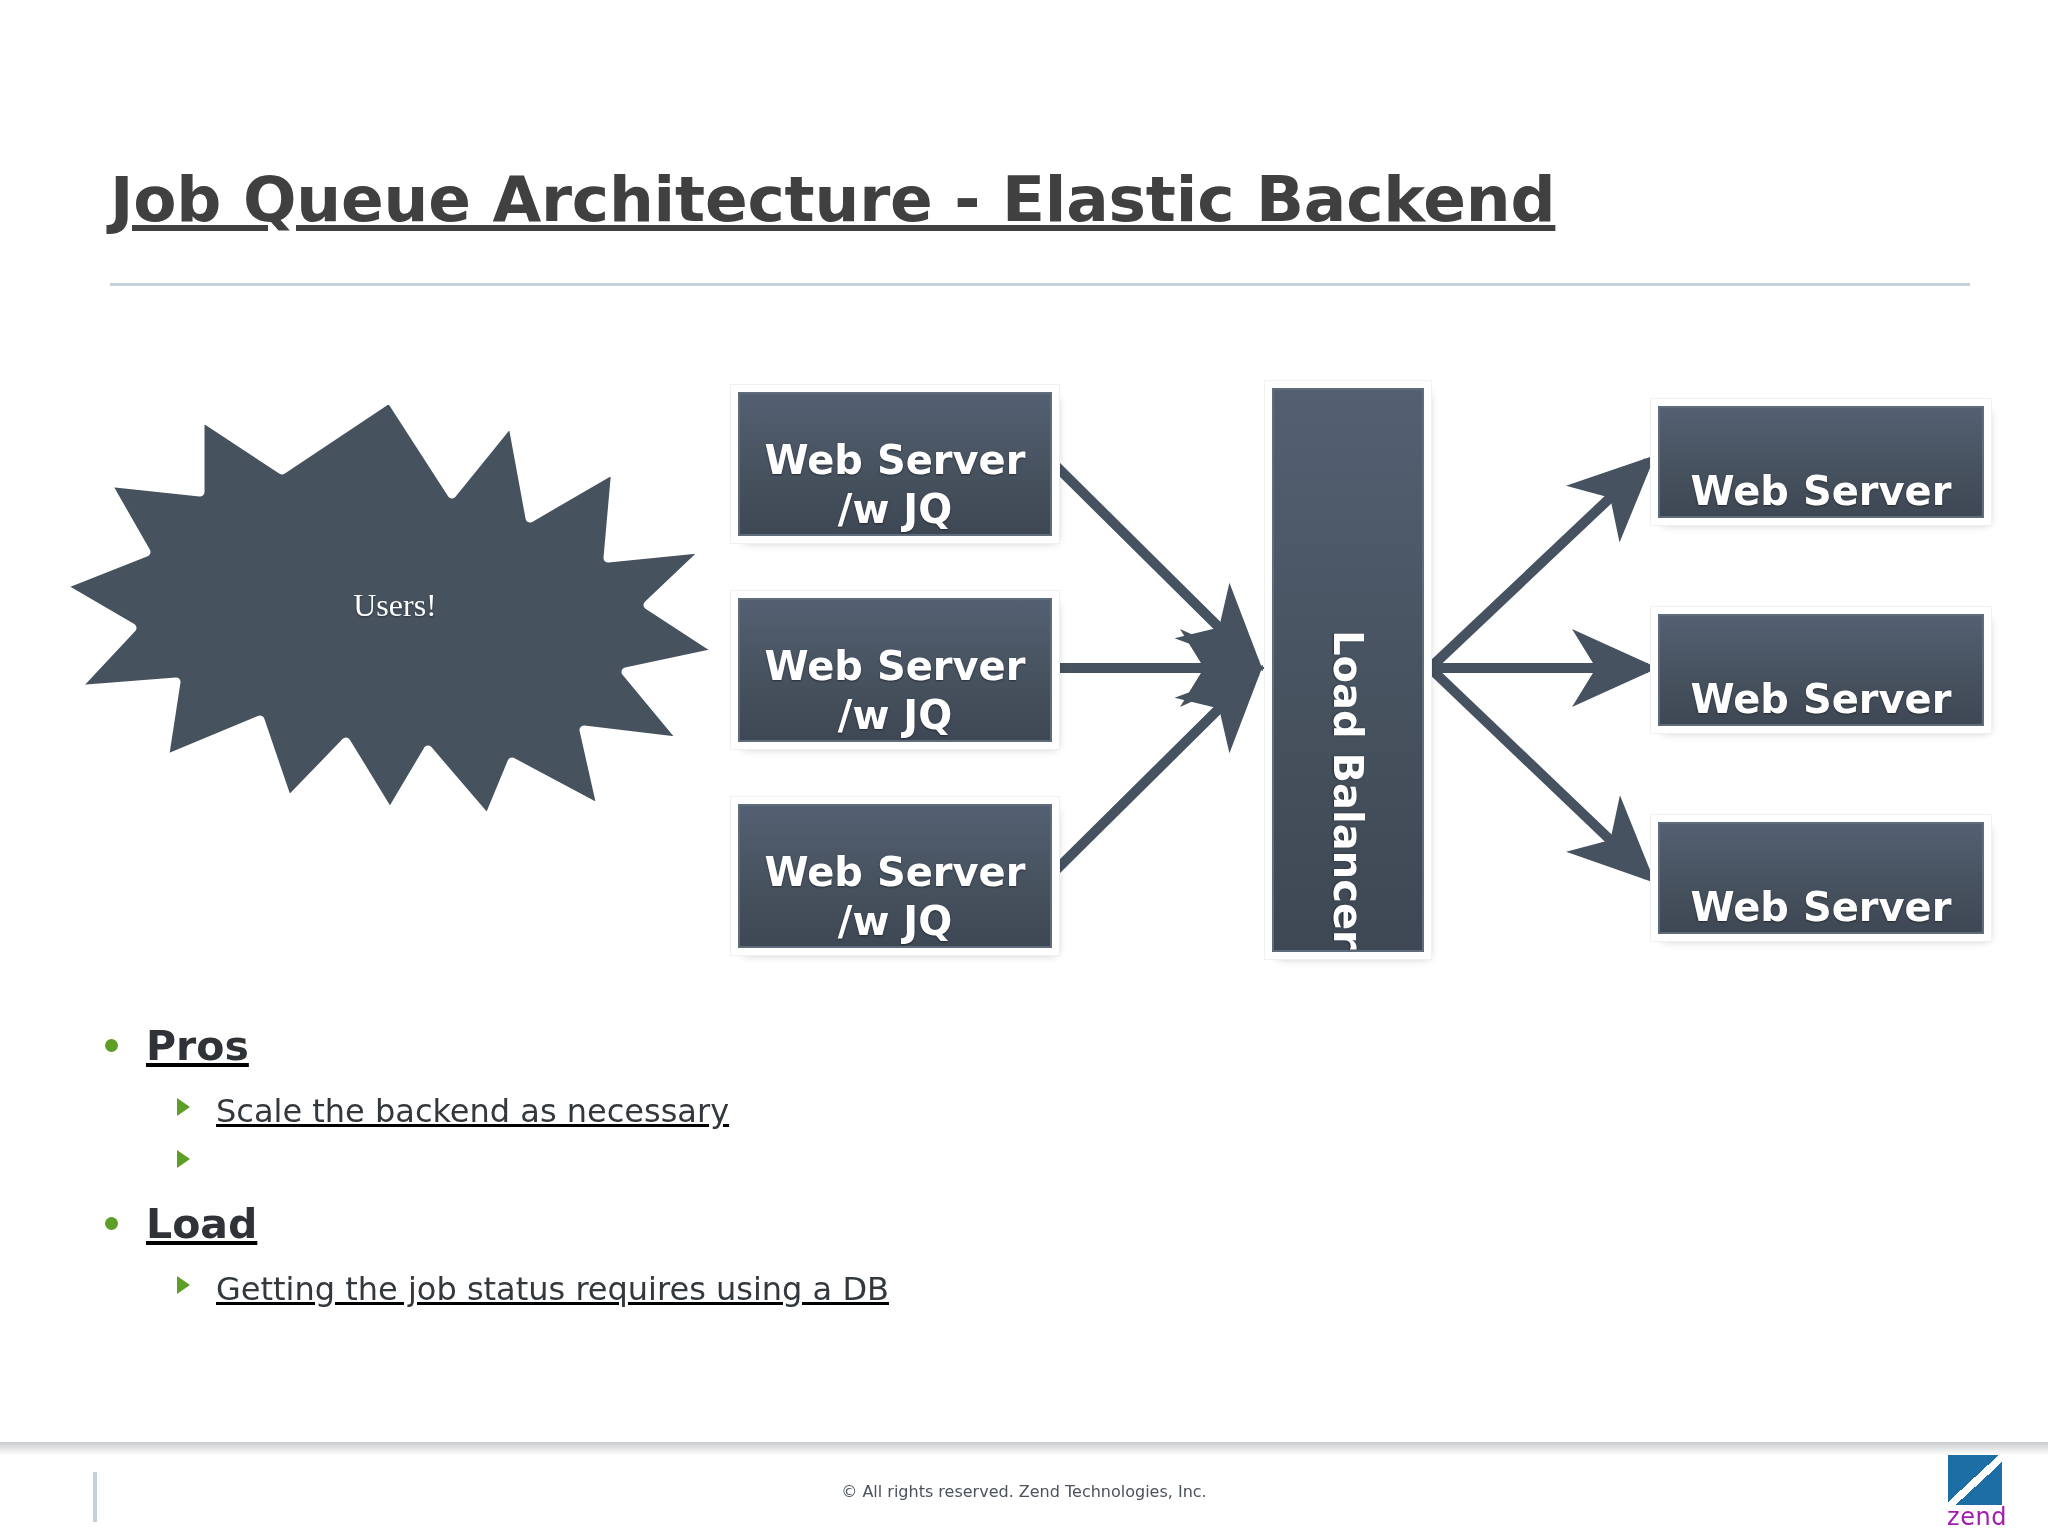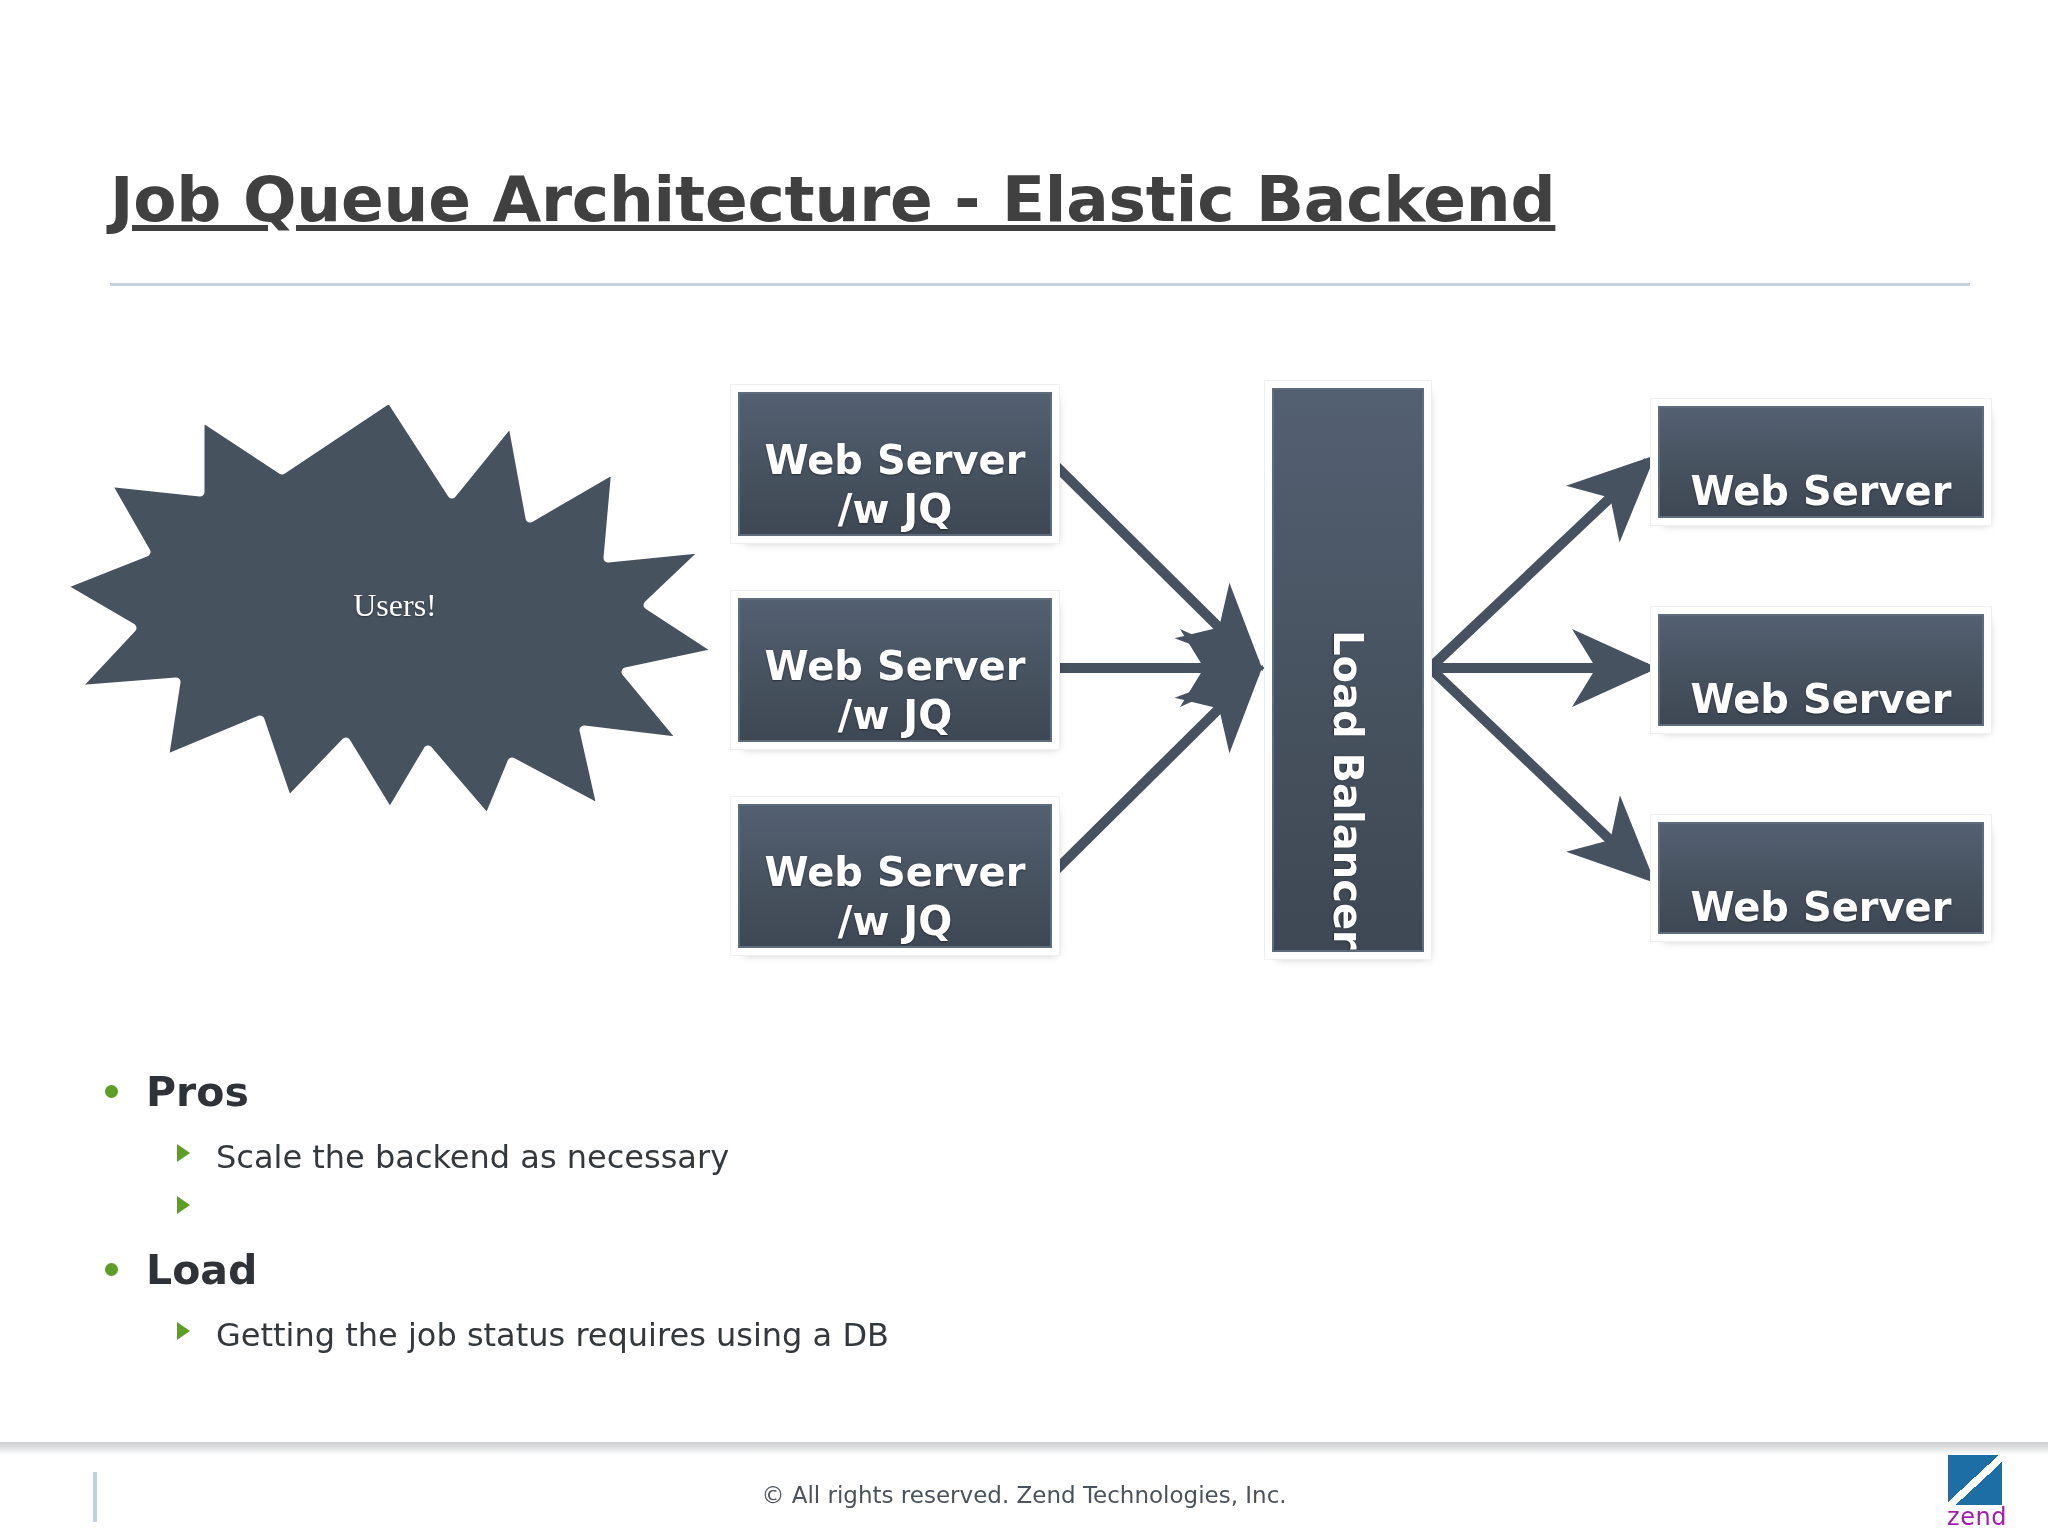--- a/index.html
+++ b/index.html
@@ -136,22 +136,23 @@
     font-size: 32px;
     text-shadow: 0 1px 2px rgba(0,0,0,0.4);
     padding-left: 10px;
     box-sizing: border-box;
   }
 
   
   #bullets {
     position: absolute;
     left: 105px;
-    top: 1068px;
+    top: 1022px;
     width: 1500px;
+    text-decoration: underline;
   }
   .bullet-l1 {
     display: flex;
     align-items: baseline;
     margin-bottom: 22px;
   }
   .bullet-l1 .dot {
     width: 13px;
     height: 13px;
     border-radius: 50%;
@@ -206,21 +207,21 @@
     height: 50px;
     background: #c0d1e0;
   }
   #footer-text {
     position: absolute;
     left: 0;
     top: 1482px;
     width: 2048px;
     text-align: center;
     font-family: "DejaVu Sans", sans-serif;
-    font-size: 23px;
+    font-size: 16px;
     color: #4a525c;
   }
   
   #zend-logo {
     position: absolute;
     left: 1938px;
     top: 1455px;
     width: 78px;
     height: 76px;
   }

